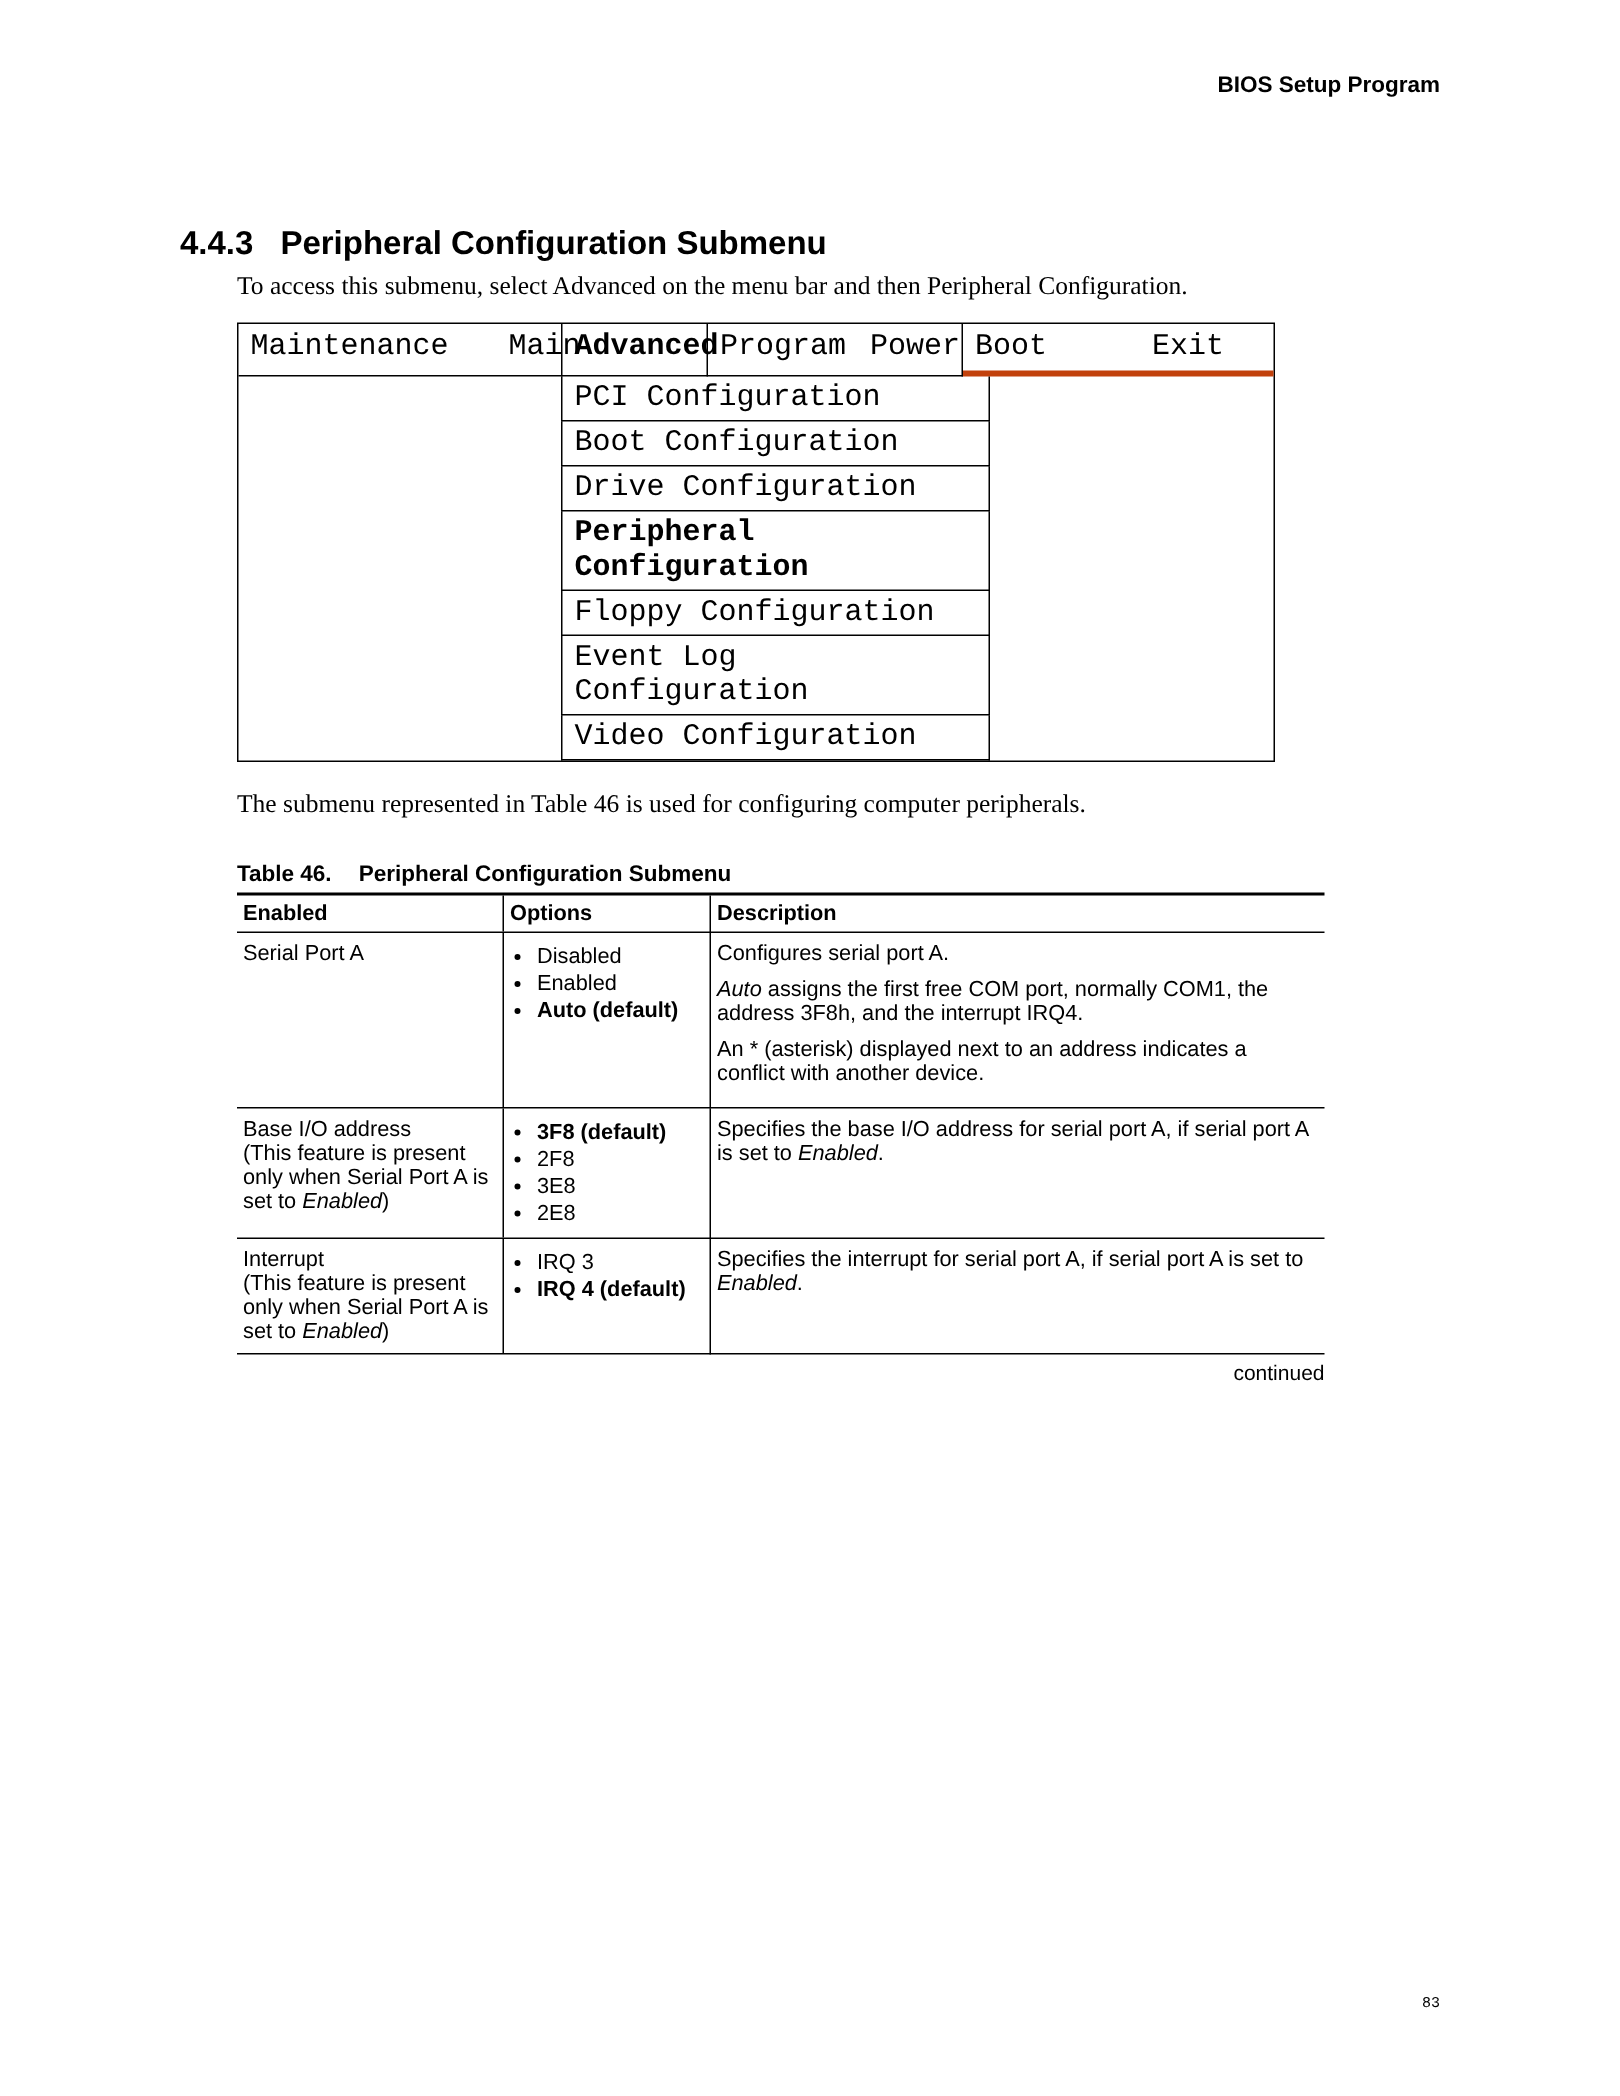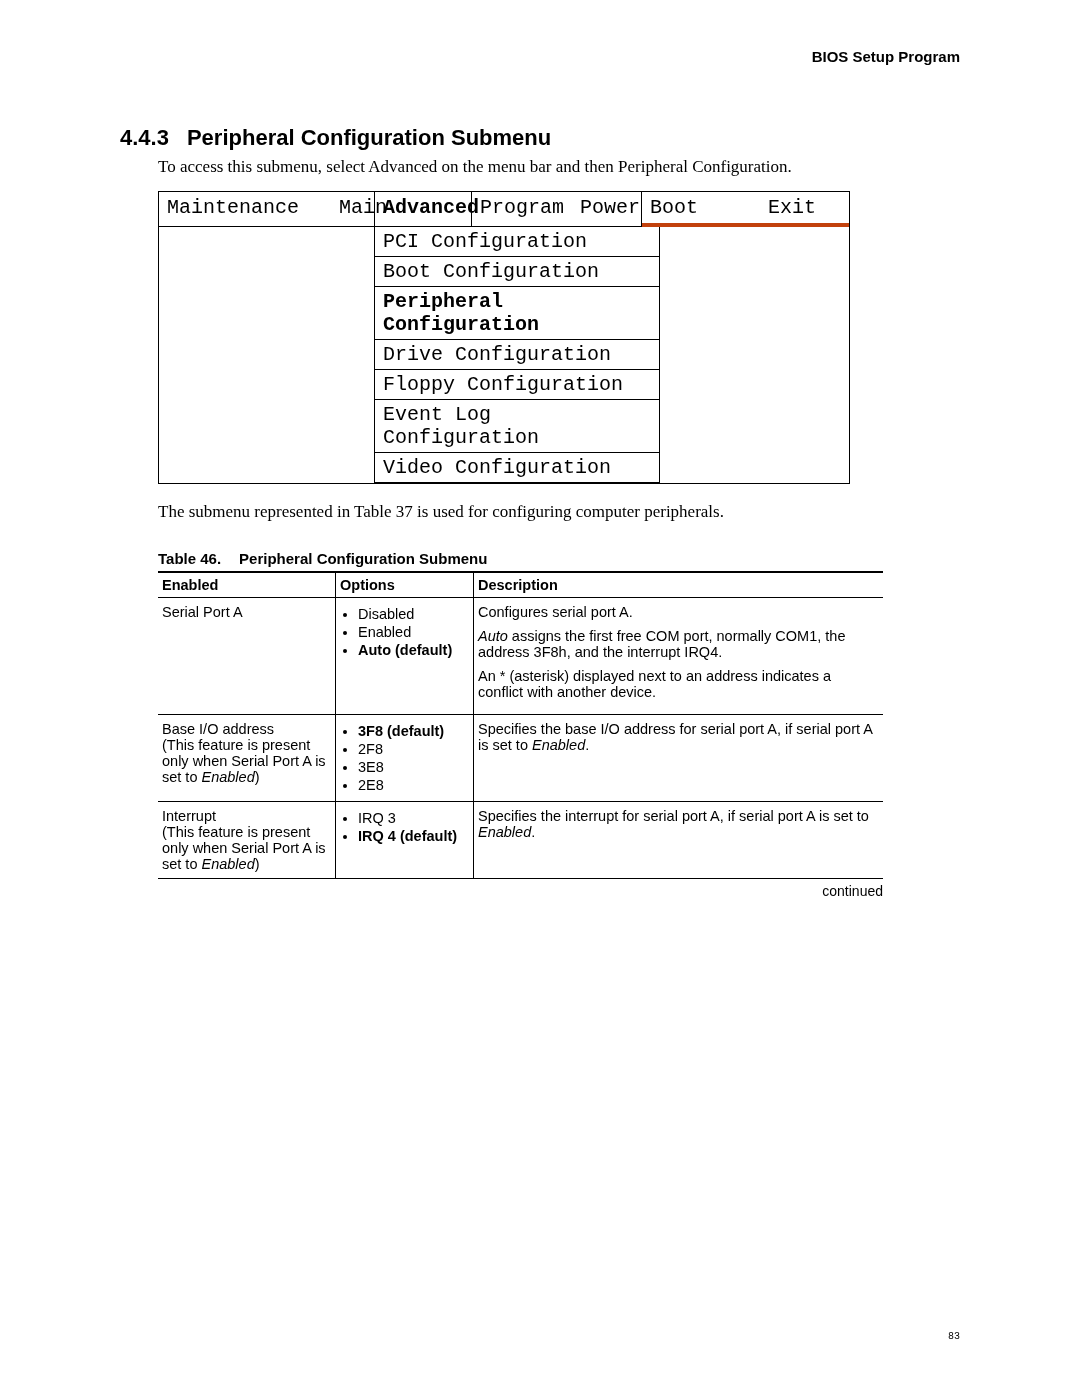--- a/index.html
+++ b/index.html
@@ -15,21 +15,21 @@
     min-height: 1397px;
     margin: 0 auto;
     position: relative;
     box-sizing: border-box;
     padding: 48px 120px 60px 120px;
   }
   .running-head {
     text-align: right;
     font-weight: bold;
     font-size: 15px;
-    margin-bottom: 60px;
+    margin-bottom: 84px;
   }
   h2.section-title {
     font-size: 22px;
     font-weight: bold;
     margin: 0 0 6px 0;
   }
   .sect-num { display:inline-block; margin-right: 18px; }
   .intro {
     font-family: "Times New Roman", Times, serif;
     font-size: 17px;
@@ -148,47 +148,47 @@
           <div class="sm-drop">PCI Configuration</div>
           <div class="sm-right"></div>
         </div>
         <div class="submenu-row">
           <div class="sm-left"></div>
           <div class="sm-drop">Boot Configuration</div>
           <div class="sm-right"></div>
         </div>
         <div class="submenu-row">
           <div class="sm-left"></div>
+          <div class="sm-drop">Drive Configuration</div>
+          <div class="sm-right"></div>
+        </div>
+        <div class="submenu-row">
+          <div class="sm-left"></div>
           <div class="sm-drop sm-sel">Peripheral Configuration</div>
-          <div class="sm-right"></div>
-        </div>
-        <div class="submenu-row">
-          <div class="sm-left"></div>
-          <div class="sm-drop">Drive Configuration</div>
           <div class="sm-right"></div>
         </div>
         <div class="submenu-row">
           <div class="sm-left"></div>
           <div class="sm-drop">Floppy Configuration</div>
           <div class="sm-right"></div>
         </div>
         <div class="submenu-row">
           <div class="sm-left"></div>
           <div class="sm-drop">Event Log Configuration</div>
           <div class="sm-right"></div>
         </div>
         <div class="submenu-row">
           <div class="sm-left"></div>
           <div class="sm-drop">Video Configuration</div>
           <div class="sm-right"></div>
         </div>
       </div>
   </div>
 
-  <p class="after-table">The submenu represented in Table 37 is used for configuring computer peripherals.</p>
+  <p class="after-table">The submenu represented in Table 46 is used for configuring computer peripherals.</p>
 
   <div class="tbl-caption">
     <span class="tbl-num">Table 46.</span><span>Peripheral Configuration Submenu</span>
   </div>
 
   <table class="data">
     <thead>
       <tr>
         <th style="width:165px">Enabled</th>
         <th class="opts" style="width:125px">Options</th>

